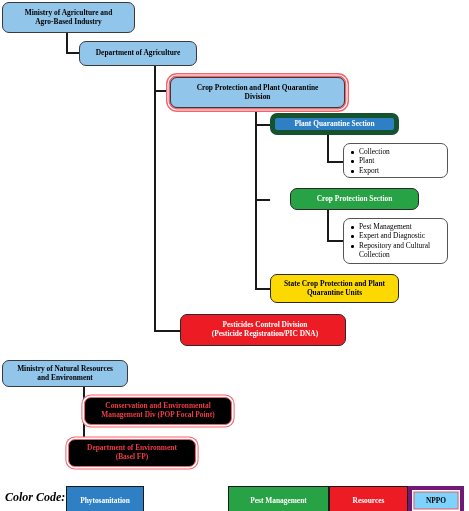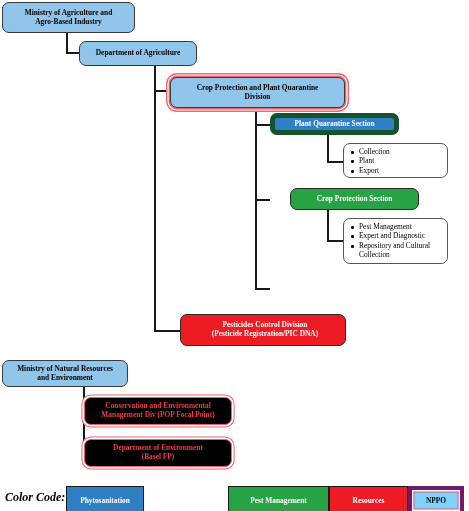--- a/index.html
+++ b/index.html
@@ -154,31 +154,33 @@
   <div class="node n-green" style="left:270px;top:188px;width:129px;height:22px;margin-left:20px;">Crop Protection Section</div>
 
   <div class="bullets" style="left:343px;top:218px;width:105px;height:46px;">
     <ul>
       <li>Pest Management</li>
       <li>Expert and Diagnostic</li>
       <li>Repository and Cultural Collection</li>
     </ul>
   </div>
 
+  <div class="node n-yellow" style="left:270px;top:274px;width:129px;height:29px;">State Crop Protection and Plant
+Quarantine Units</div>
 
   <div class="node n-red" style="left:180px;top:314px;width:166px;height:32px;">Pesticides Control Division
 (Pesticide Registration/PIC DNA)</div>
 
   <div class="node n-lightblue" style="left:2px;top:360px;width:126px;height:27px;">Ministry of Natural Resources
 and Environment</div>
 
   <div class="node n-redoutline" style="left:84px;top:397px;width:148px;height:28px;">Conservation and Environmental
 Management Div (POP Focal Point)</div>
 
-  <div class="node n-redoutline" style="left:84px;top:439px;width:148px;height:28px;">Department of Environment
+  <div class="node n-redoutline" style="left:68px;top:439px;width:128px;height:28px;">Department of Environment
 (Basel FP)</div>
 
   <div id="legend">
     <div id="legend-label">Color Code:</div>
 
     <div class="legend-item" style="left:66px;width:78px;background:#2e7fc4;color:#ffffff;">Phytosanitation</div>
 
 
     <div class="legend-item" style="left:228px;width:101px;background:#27a244;color:#ffffff;">Pest Management</div>
 

